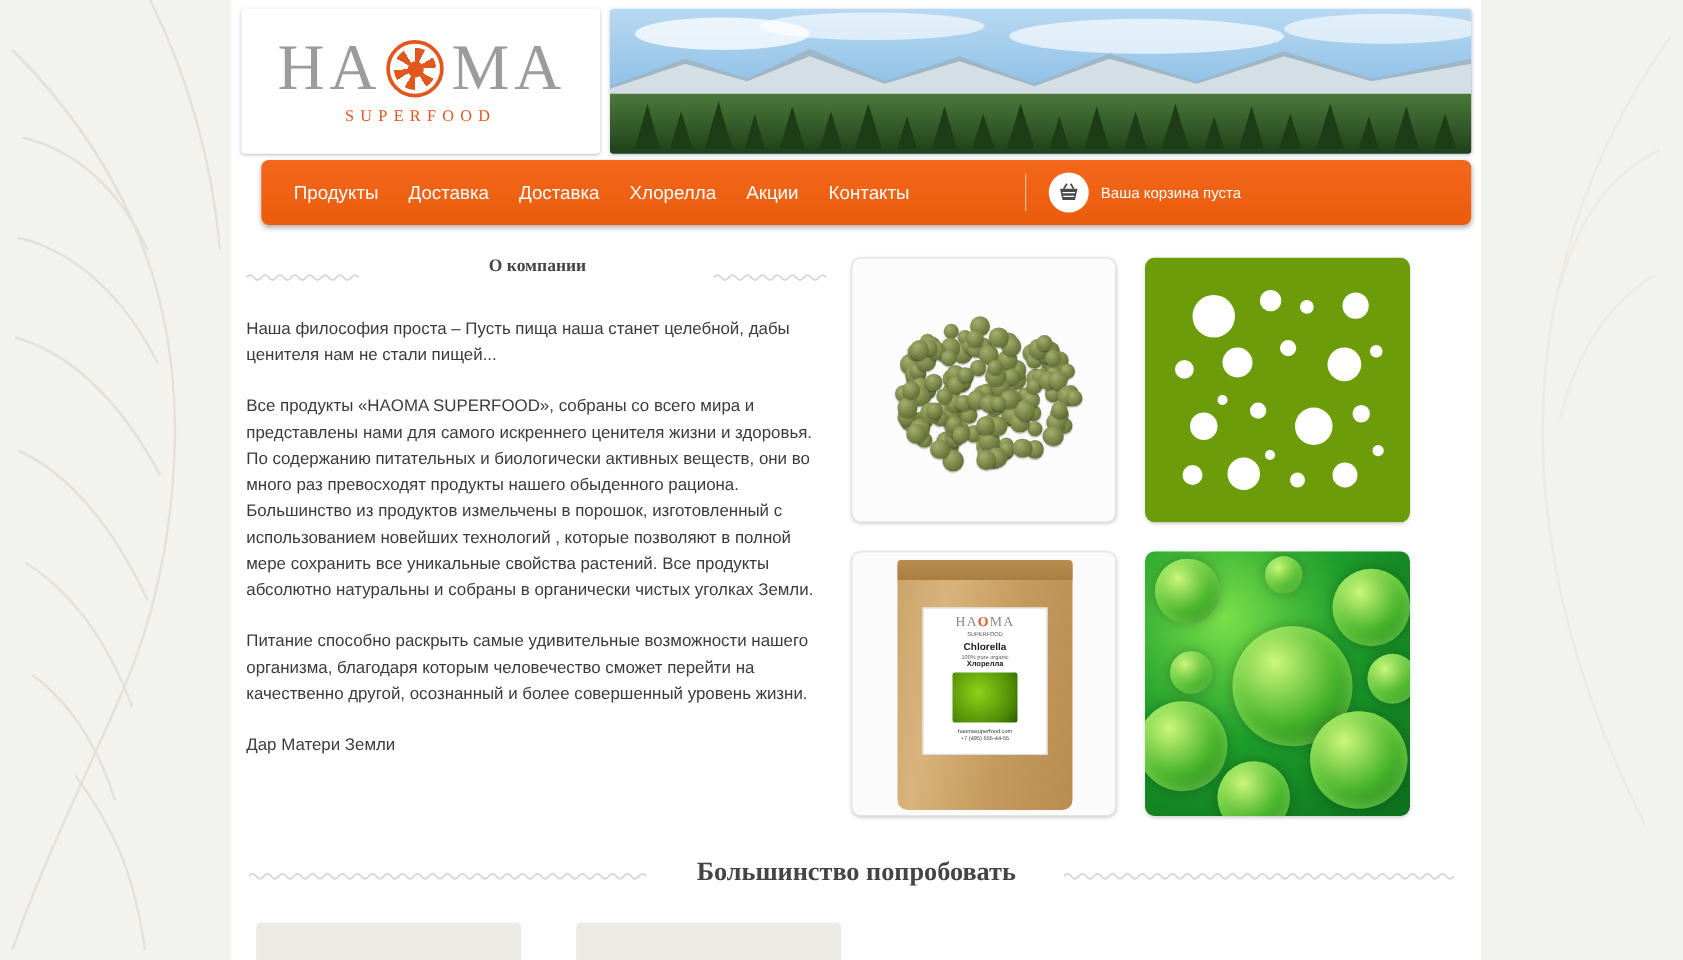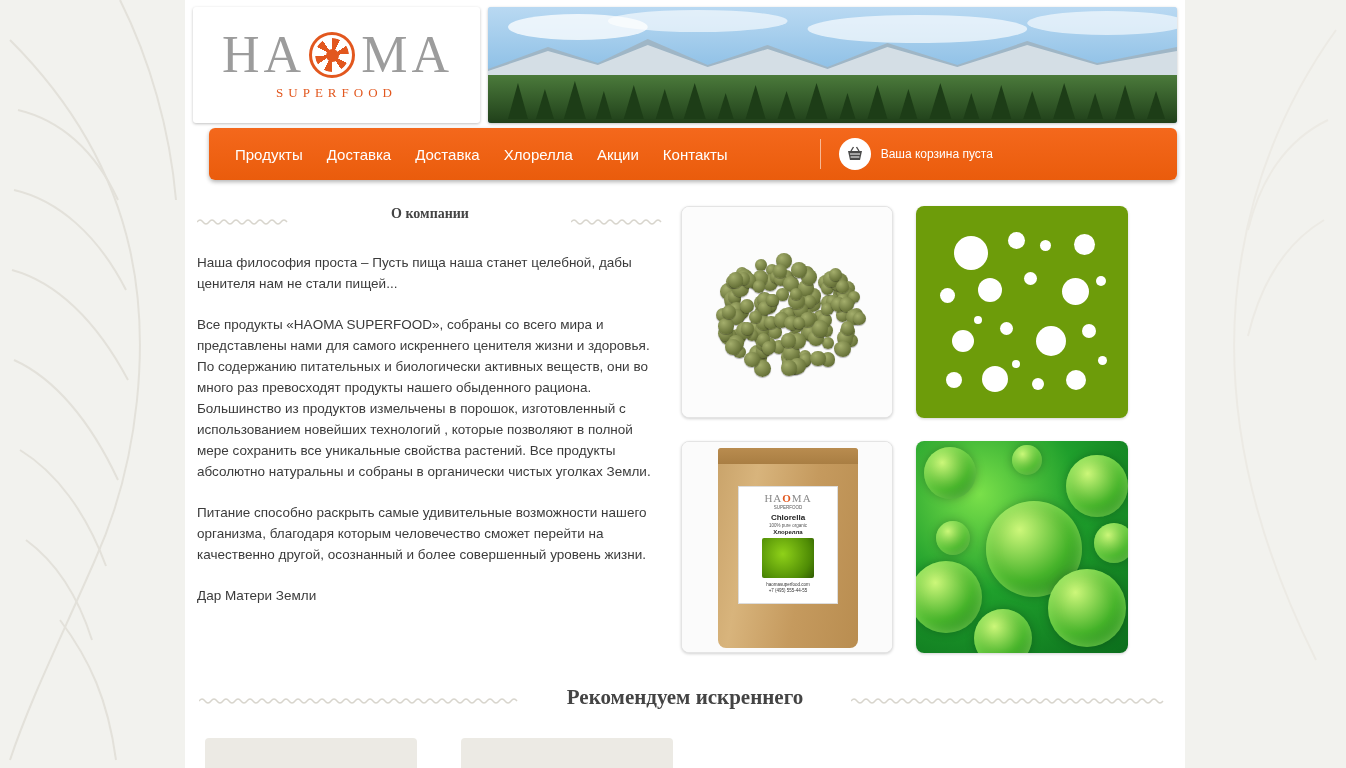--- a/index.html
+++ b/index.html
@@ -662,21 +662,21 @@
           </div>
       </div>
     </div>
   </div>
 
   <div class="recommend">
     <div class="rec-title">
       <svg class="wave-l" viewBox="0 0 320 7" preserveAspectRatio="none">
         <path d="M0 4 q3 -4 6 0 t6 0 t6 0 t6 0 t6 0 t6 0 t6 0 t6 0 t6 0 t6 0 t6 0 t6 0 t6 0 t6 0 t6 0 t6 0 t6 0 t6 0 t6 0 t6 0 t6 0 t6 0 t6 0 t6 0 t6 0 t6 0 t6 0 t6 0 t6 0 t6 0 t6 0 t6 0 t6 0 t6 0 t6 0 t6 0 t6 0 t6 0 t6 0 t6 0 t6 0 t6 0 t6 0 t6 0 t6 0 t6 0 t6 0 t6 0 t6 0 t6 0 t6 0 t6 0 t6 0" fill="none" stroke="#d8d5cd" stroke-width="1.4"></path>
       </svg>
-      <span>Рекомендуем искреннего</span>
+      <span>Большинство попробовать</span>
       <svg class="wave-r" viewBox="0 0 320 7" preserveAspectRatio="none">
         <path d="M0 4 q3 -4 6 0 t6 0 t6 0 t6 0 t6 0 t6 0 t6 0 t6 0 t6 0 t6 0 t6 0 t6 0 t6 0 t6 0 t6 0 t6 0 t6 0 t6 0 t6 0 t6 0 t6 0 t6 0 t6 0 t6 0 t6 0 t6 0 t6 0 t6 0 t6 0 t6 0 t6 0 t6 0 t6 0 t6 0 t6 0 t6 0 t6 0 t6 0 t6 0 t6 0 t6 0 t6 0 t6 0 t6 0 t6 0 t6 0 t6 0 t6 0 t6 0 t6 0 t6 0 t6 0" fill="none" stroke="#d8d5cd" stroke-width="1.4"></path>
       </svg>
     </div>
     <div class="rec-cards">
       <div class="rec-card"></div>
       <div class="rec-card"></div>
     </div>
   </div>
 

